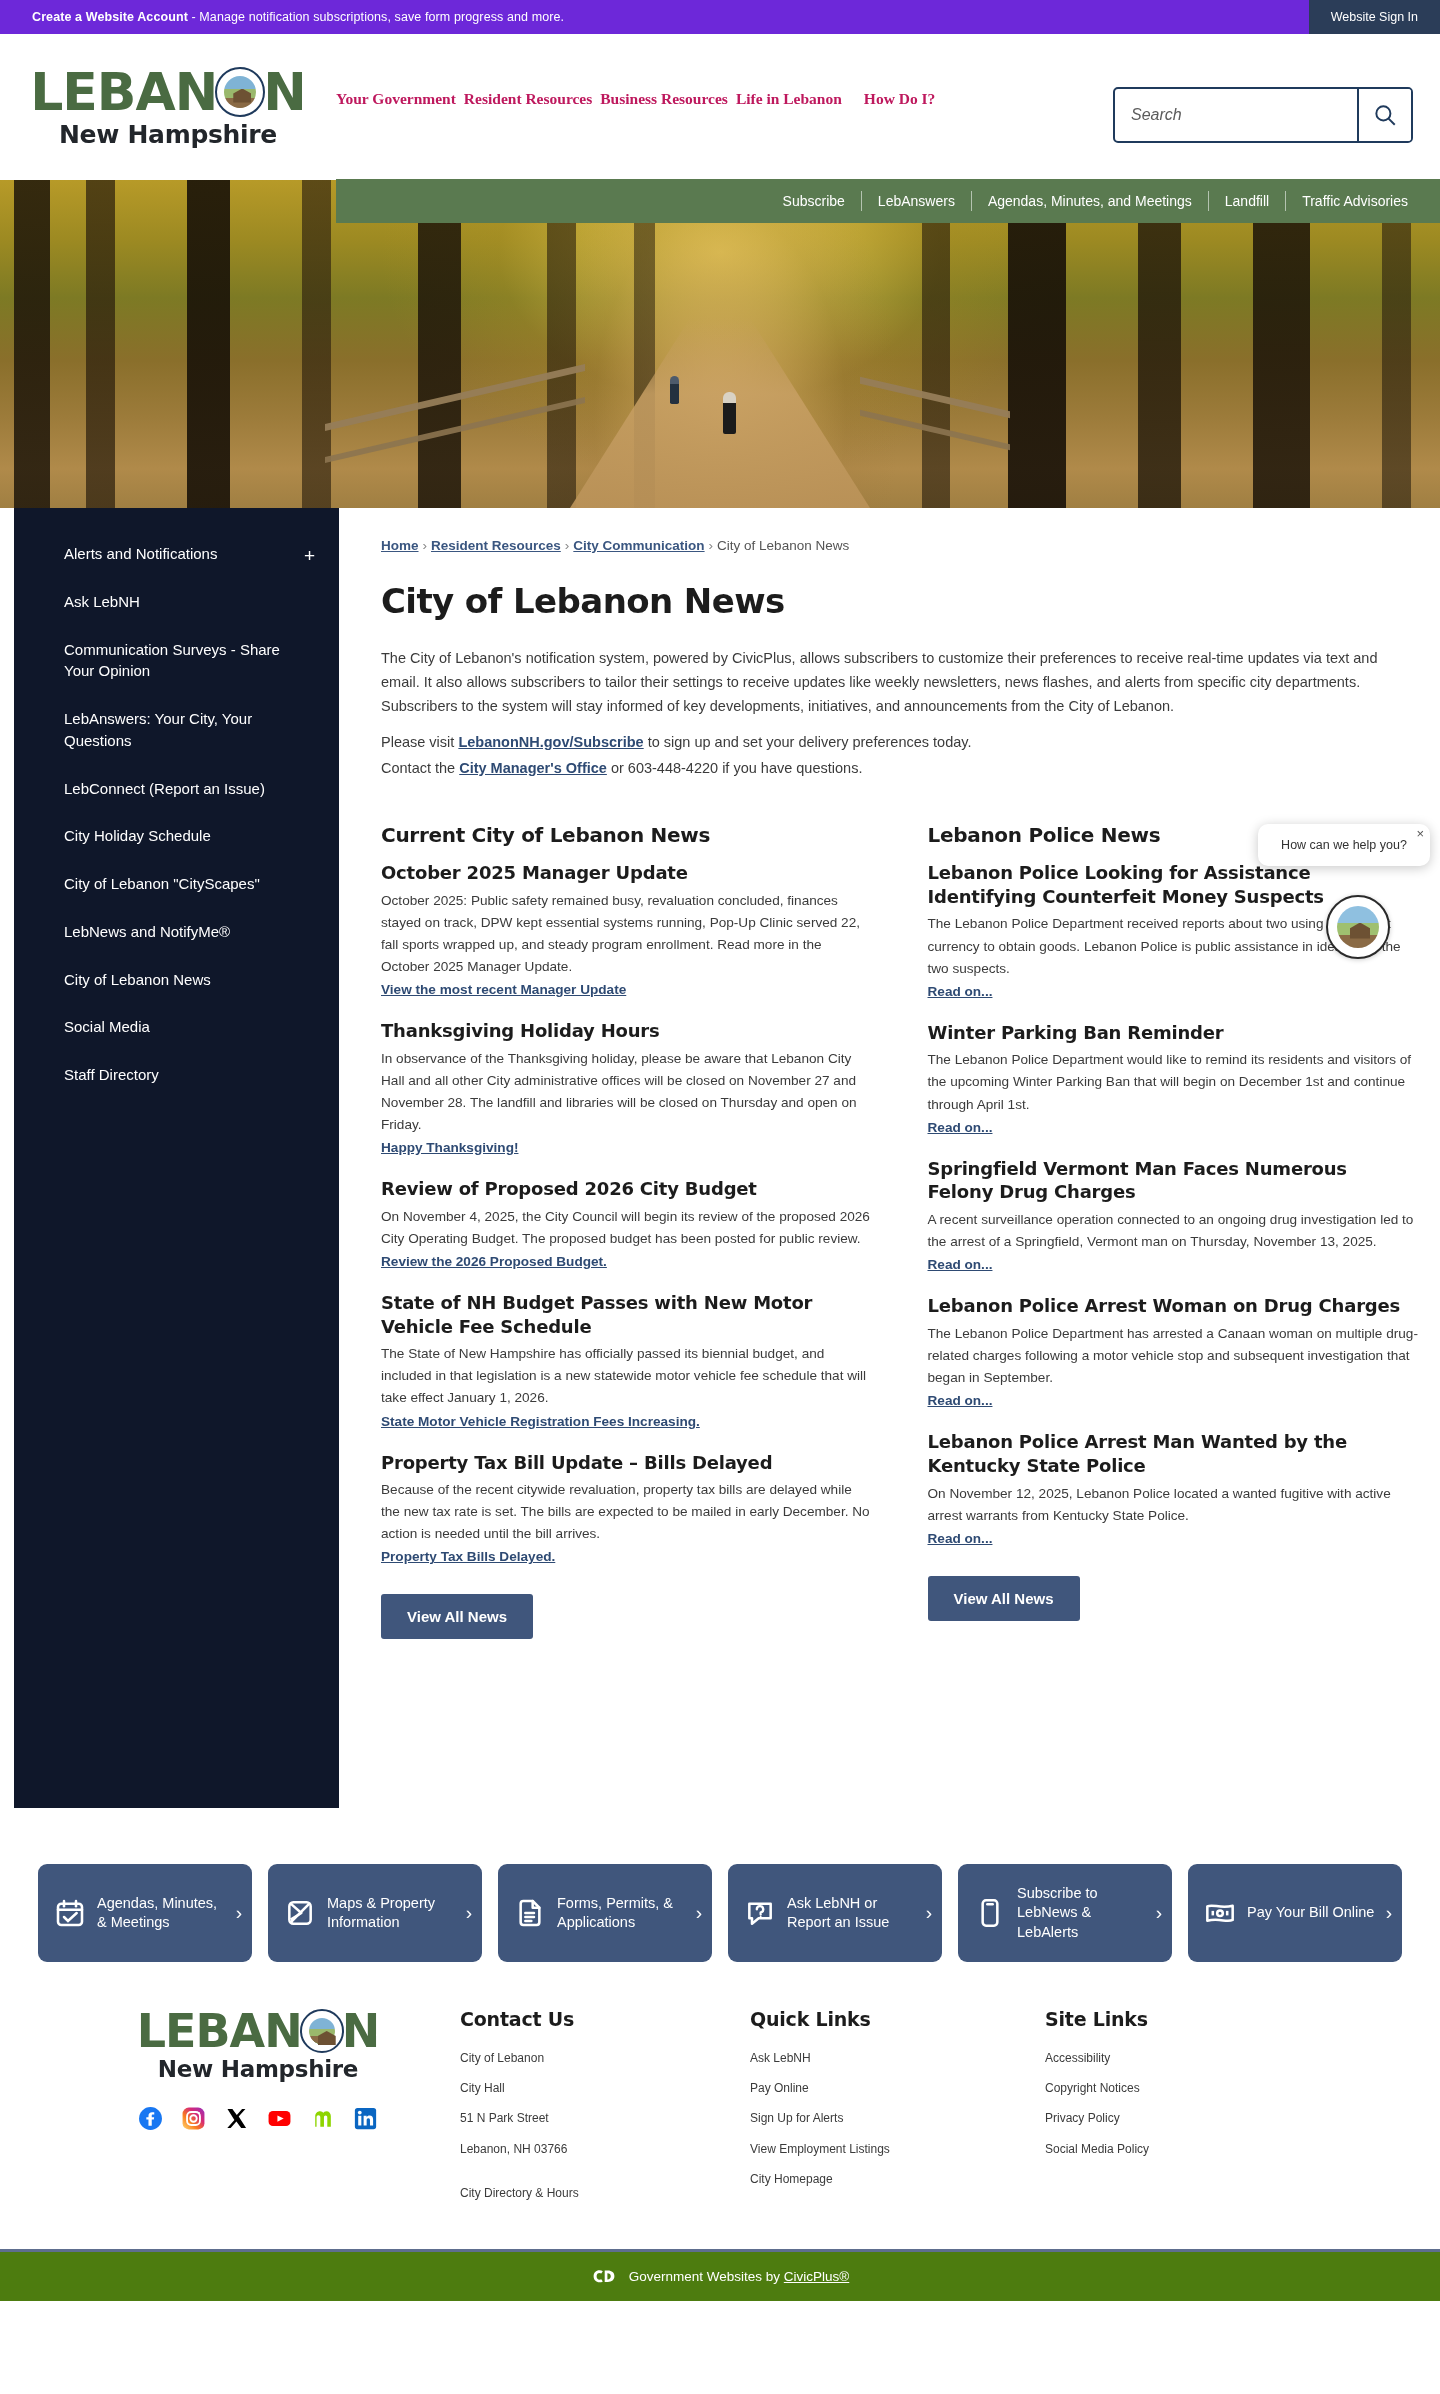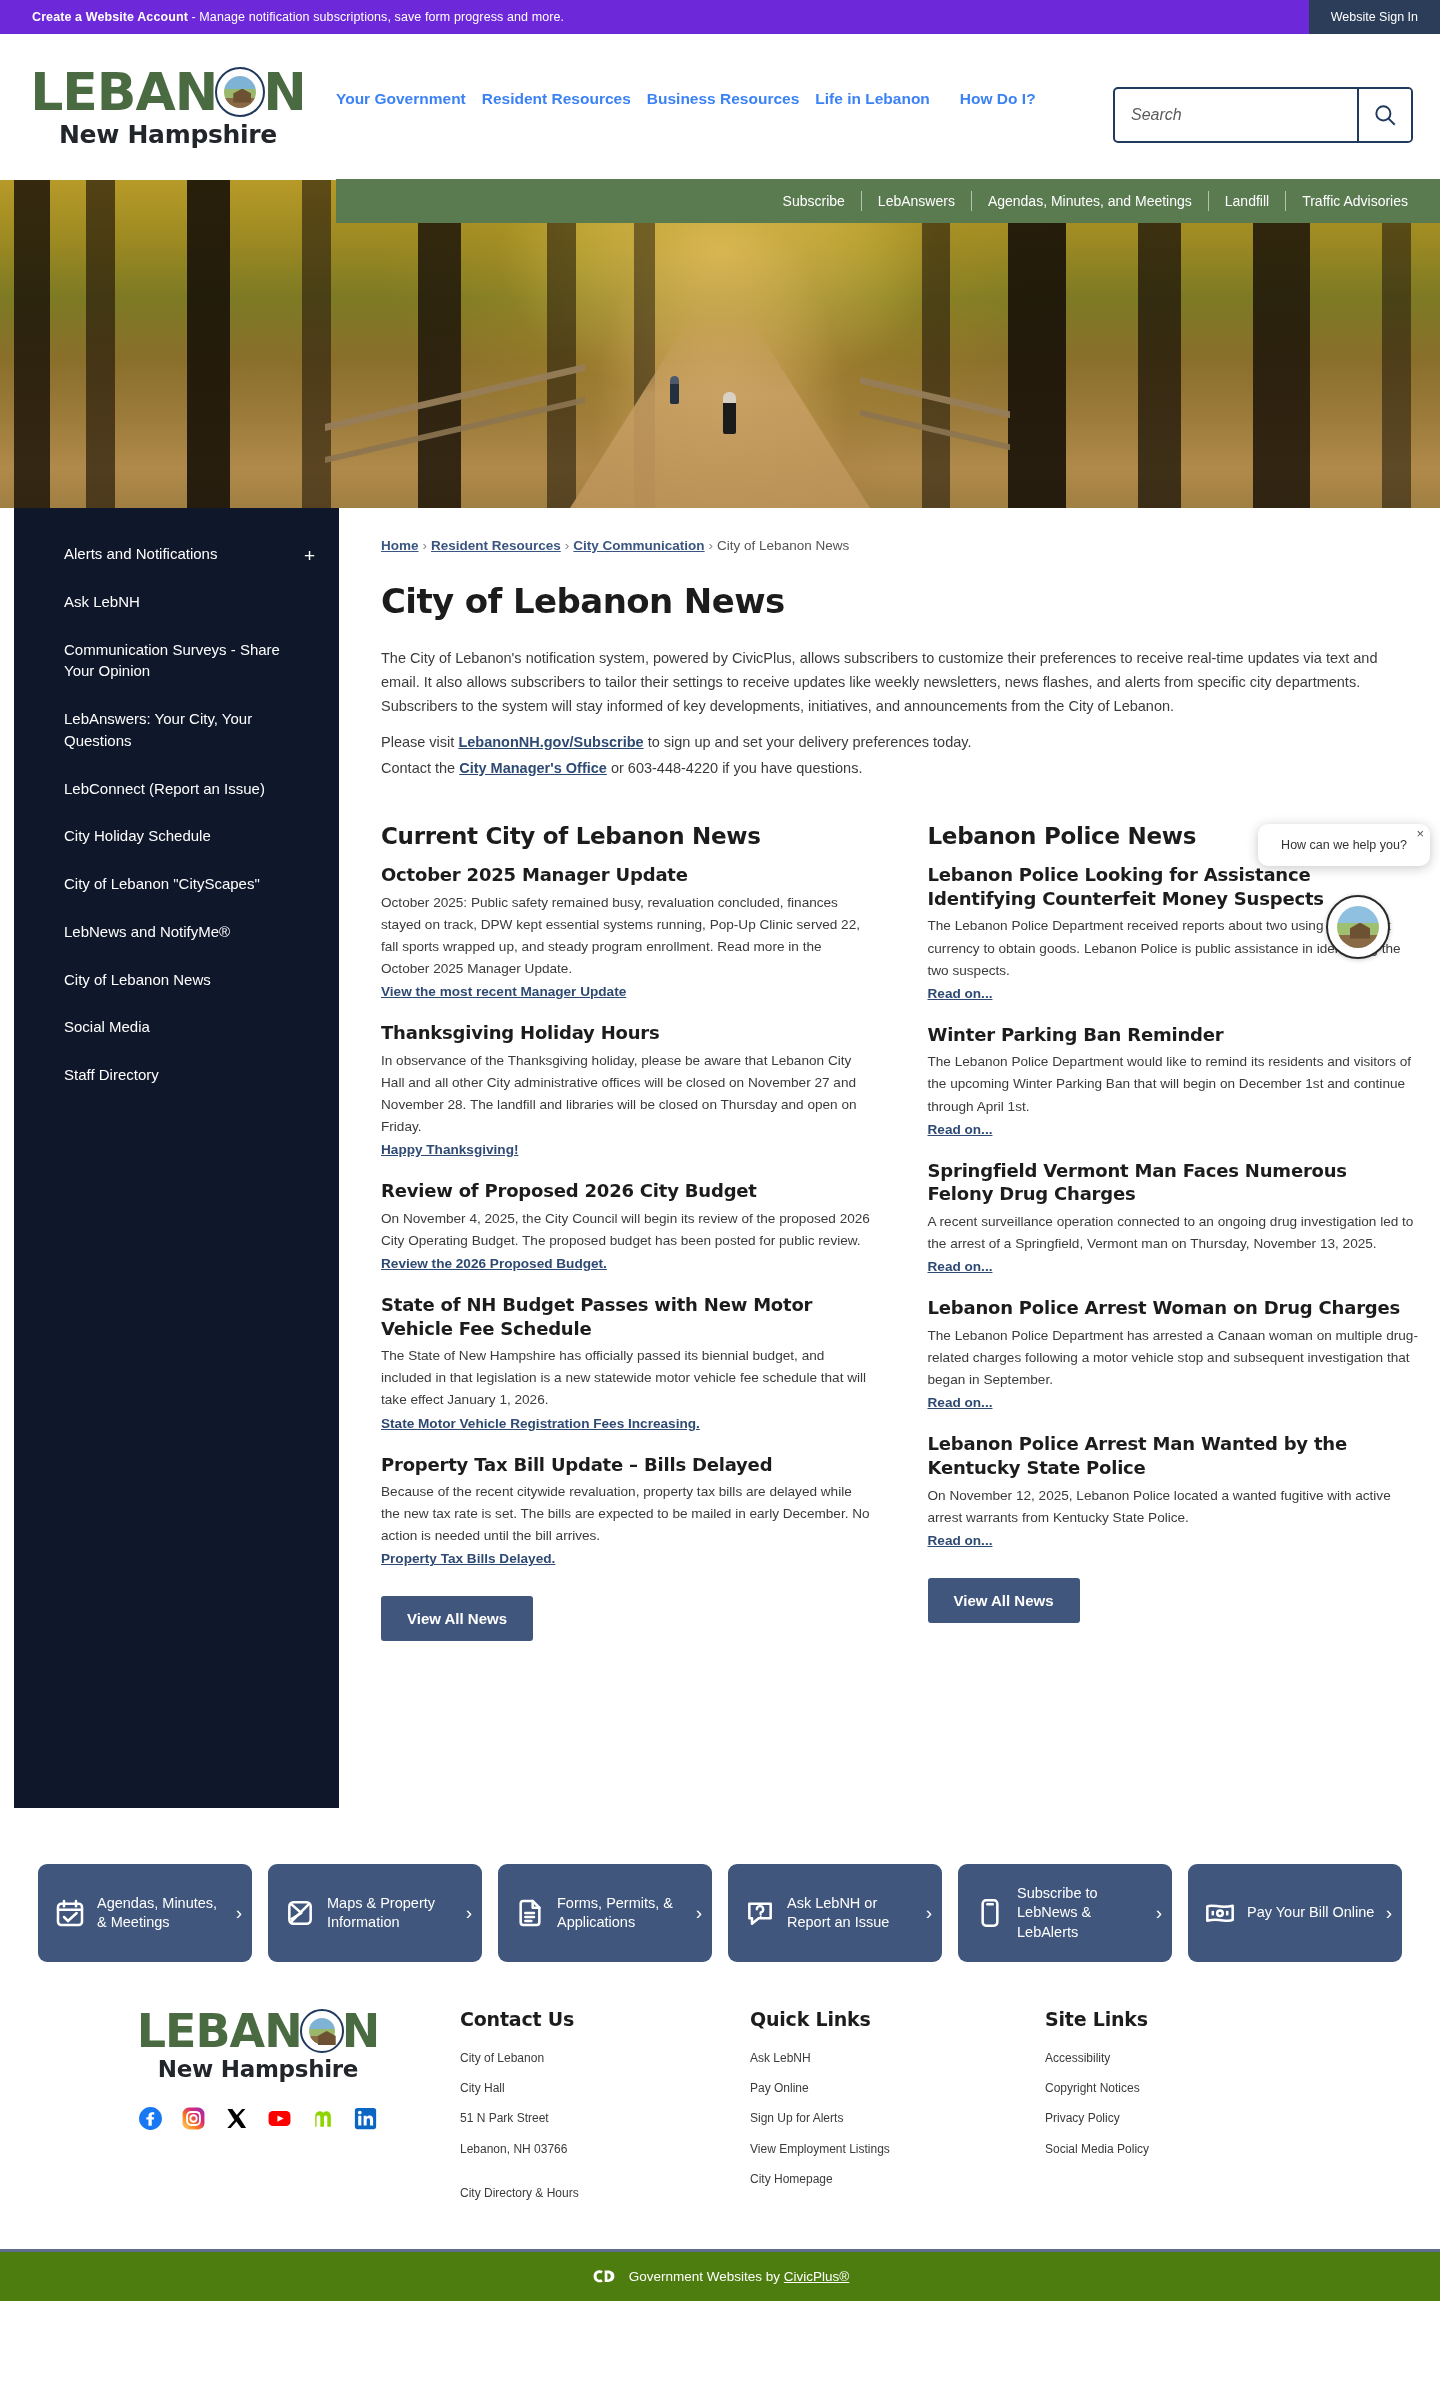--- a/index.html
+++ b/index.html
@@ -105,24 +105,25 @@
     position: absolute;
     left: 336px; top: 56px;
     display: flex;
     align-items: center;
     font-size: 15.5px;
     font-weight: 700;
     color: #4a6b42;
     white-space: nowrap;
   }
   .mainnav a {
-    color: #3b82f6;
+    color: #be185d;
     text-decoration: none;
     padding: 0 0px;
-    margin-right: 16px;
+    margin-right: 8px;
+    font-family: Liberation Serif, serif;
   }
   .mainnav a + a { margin-left: 0px; }
   .mainnav a:last-child { margin-left: 14px; }
 
   .searchbox {
     position: absolute;
     right: 27px; top: 53px;
     width: 300px; height: 56px;
     border: 2px solid #1f3a5c;
     border-radius: 5px;
@@ -312,21 +313,21 @@
 
   .news-cols {
     display: flex;
     gap: 56px;
     margin-top: 42px;
   }
   .news-col { flex: 1; min-width: 0; }
 
   h2.col-title {
     font-family: "DejaVu Sans", sans-serif;
-    font-size: 23px;
+    font-size: 20px;
     font-weight: 800;
     color: #1c1c1c;
     letter-spacing: -.3px;
     margin-bottom: 14px;
   }
   h3.item-title {
     font-family: "DejaVu Sans", sans-serif;
     font-size: 18px;
     font-weight: 800;
     color: #1c1c1c;

